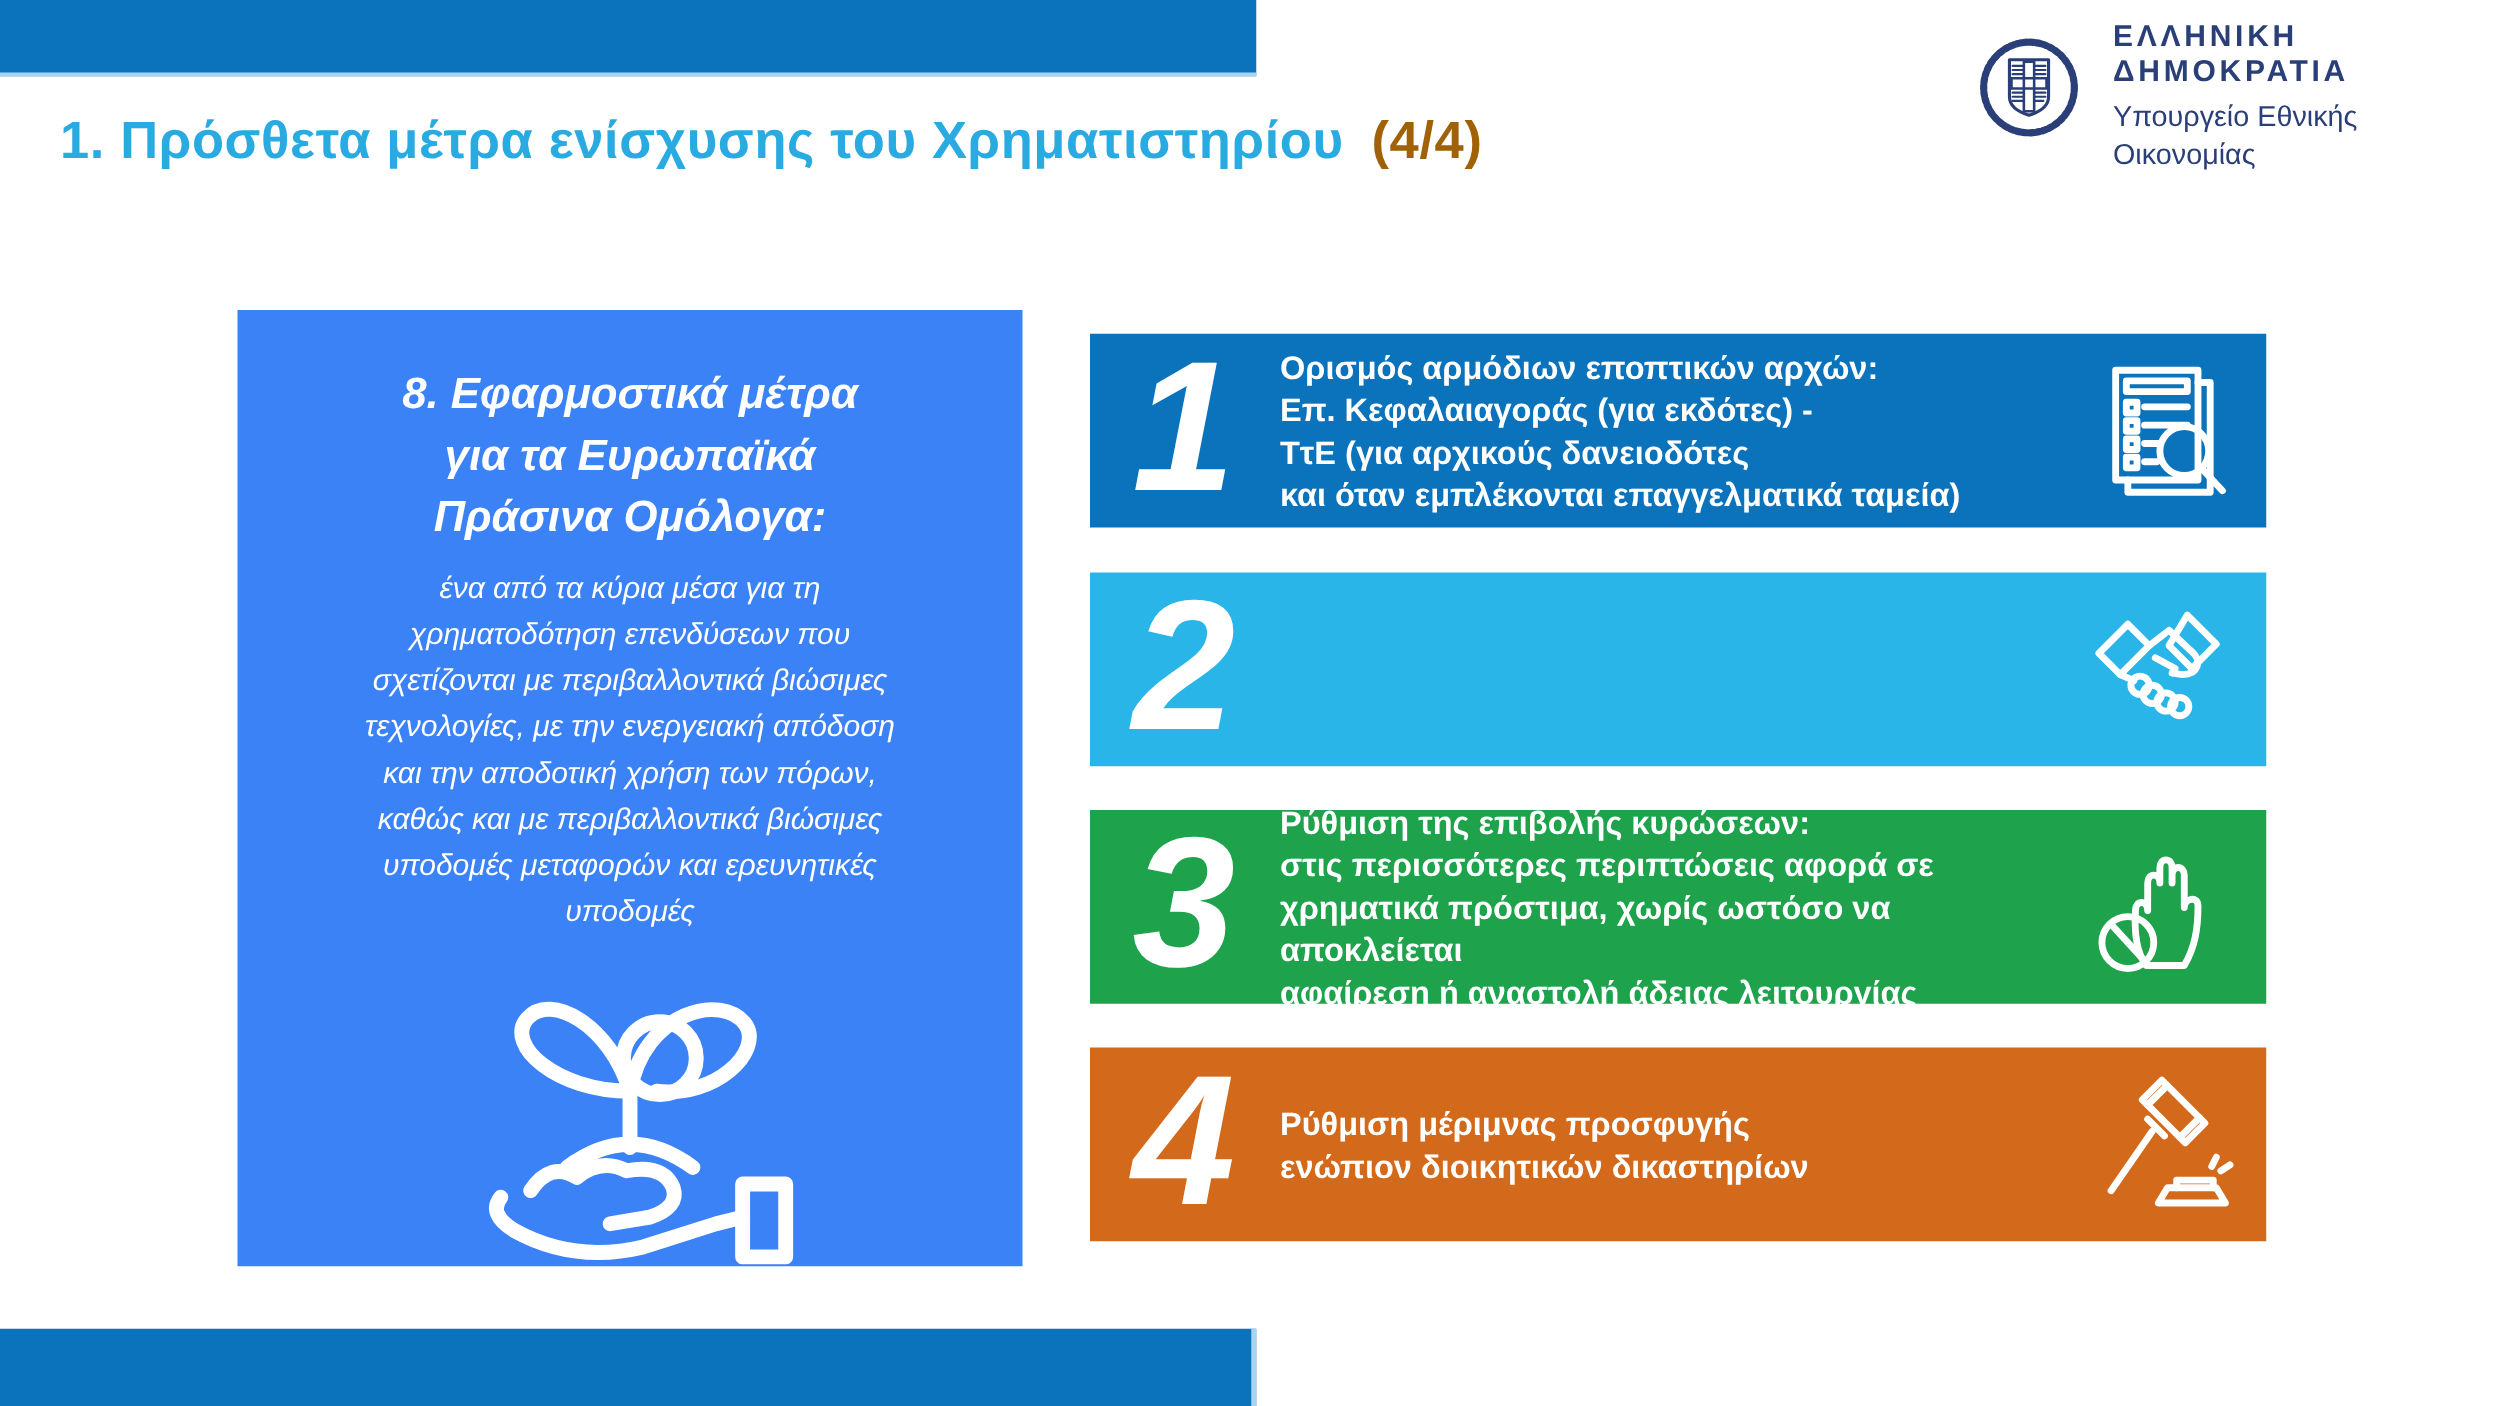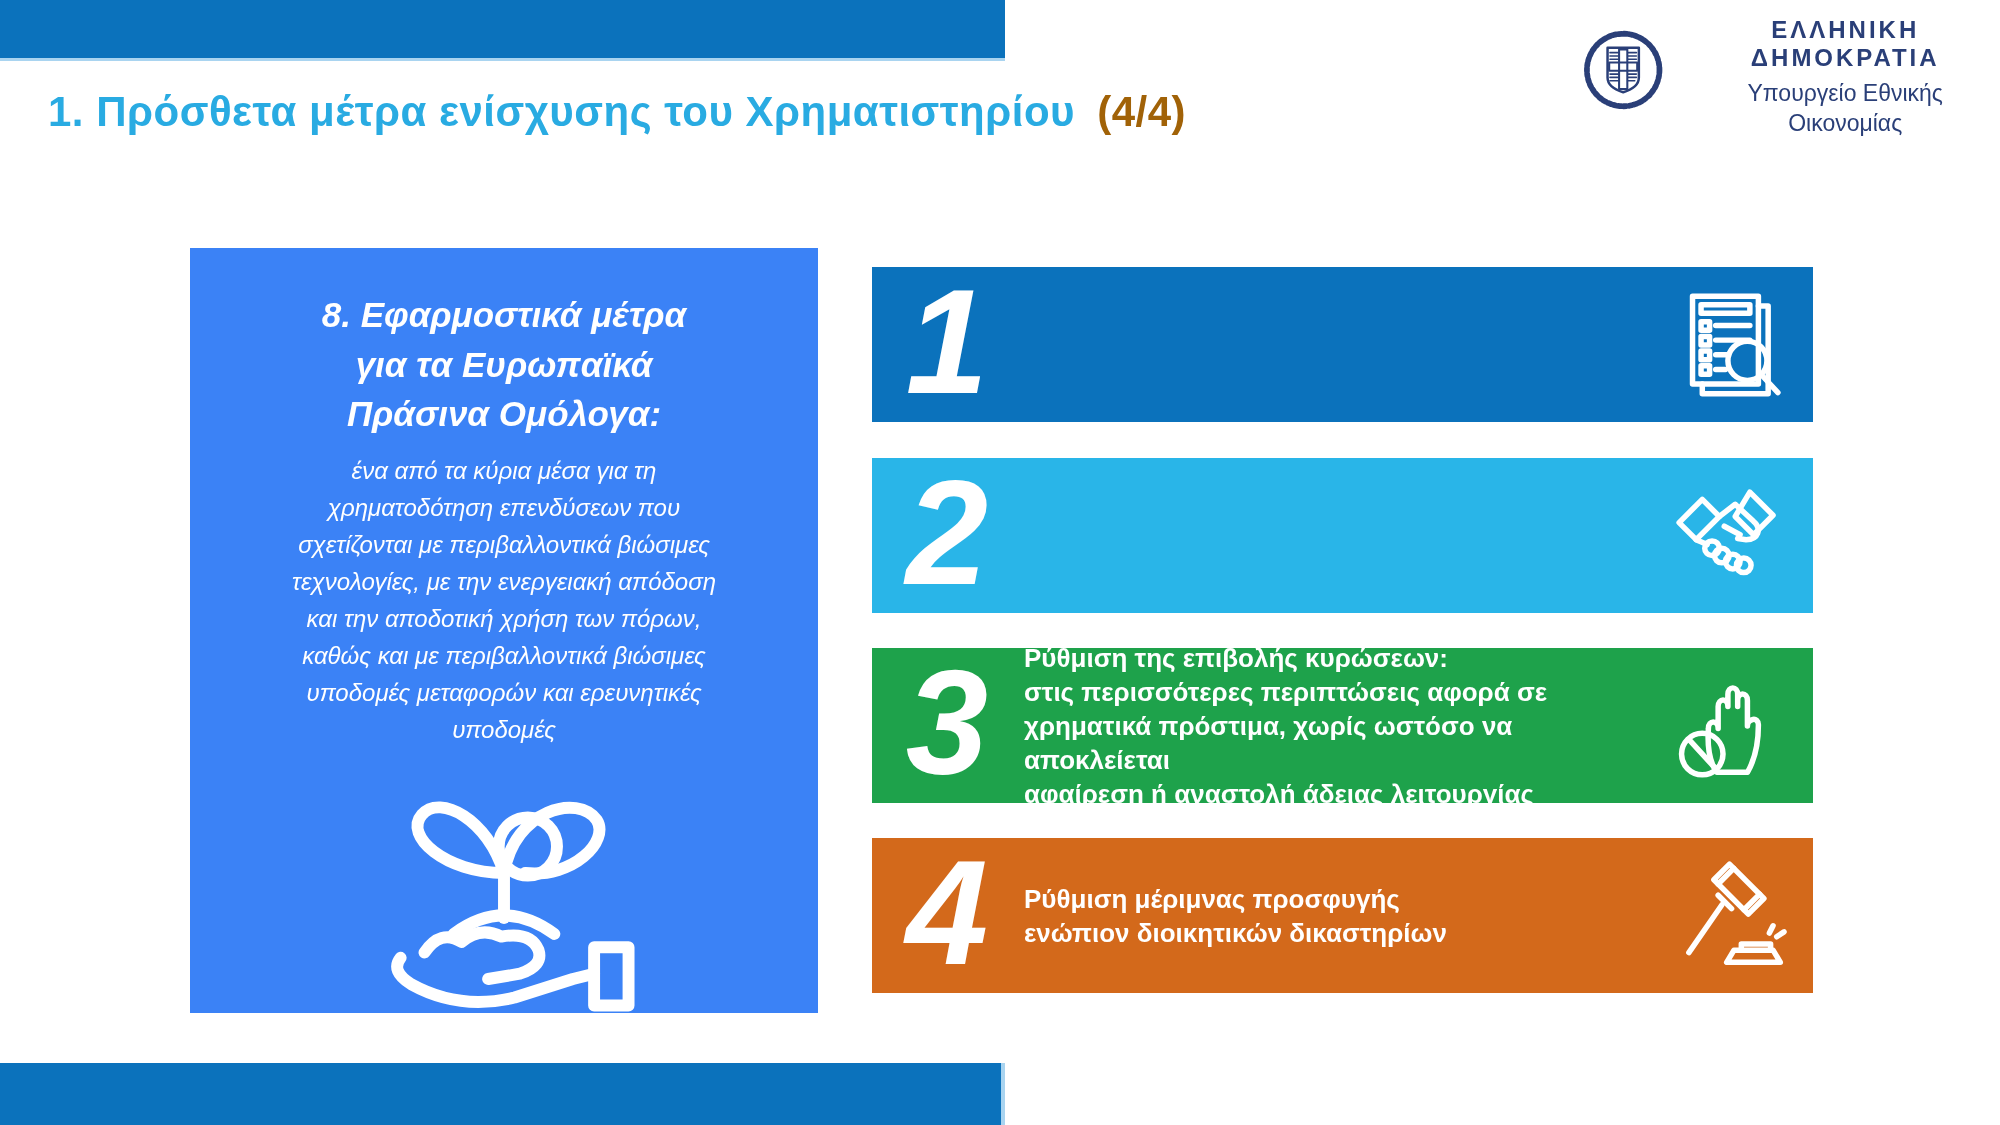--- a/index.html
+++ b/index.html
@@ -14,21 +14,21 @@
   .bottom-bar{
     position:absolute;left:0;top:1063px;width:1001px;height:62px;
     background:#0B72BC;border-right:4px solid #A9D4F0;
   }
   .page-title{
     position:absolute;left:48px;top:88px;width:1500px;
     font-size:42px;font-weight:bold;letter-spacing:0.5px;
   }
   .title-main{color:#29ABE2;}
   .title-suffix{color:#a16207;margin-left:10px;}
-  .gov-brand{position:absolute;left:1582px;top:16px;display:flex;align-items:flex-start;text-align:center;}
+  .gov-brand{position:absolute;left:1582px;top:16px;display:flex;align-items:flex-start;}
   .gov-emblem{width:92px;height:96px;margin-top:6px;}
   .gov-text{margin-left:26px;color:#2A3F78;}
   .gov-line1{font-size:24px;font-weight:bold;letter-spacing:3px;margin-bottom:6px;}
   .gov-line2,.gov-line3{font-size:23px;line-height:30px;}
   .left-panel{
     position:absolute;left:190px;top:248px;width:628px;height:765px;
     background:#3b82f6;color:#ffffff;text-align:center;
   }
   .panel-heading{
     margin:42px 30px 14px 30px;
@@ -125,20 +125,24 @@
       <line class="lineart" x1="50" y1="40" x2="50" y2="57"></line>
       <path class="lineart" d="M31 63 Q50 49 69 63"></path>
       <path class="lineart" d="M20 70 Q26 61 34 66 Q41 60 49 64 Q60 62 63 69 Q65 75 56 78 L44 80"></path>
       <path class="lineart" d="M11 72 Q7 77 15 82 Q33 92 54 87 L76 80 L84 78"></path>
       <rect class="lineart" x="84" y="68" width="13" height="22"></rect>
     </svg>
   </div>
 
   <div class="step step-1">
     <div class="step-number">1</div>
+    <div class="step-text">Ορισμός αρμόδιων εποπτικών αρχών:
+Επ. Κεφαλαιαγοράς (για εκδότες) -
+ΤτΕ (για αρχικούς δανειοδότες
+και όταν εμπλέκονται επαγγελματικά ταμεία)</div>
     <svg class="step-icon" viewBox="0 0 100 100">
       <path class="lineart" stroke-width="4" d="M70 18 h8 v72 h-54 v-8"></path>
       <rect class="lineart" stroke-width="4" x="16" y="10" width="54" height="72"></rect>
       <rect class="lineart" stroke-width="3.5" x="23" y="17" width="40" height="7"></rect>
       <g class="lineart" stroke-width="3.5">
         <rect x="23" y="31" width="7" height="7"></rect>
           <line x1="35" y1="34" x2="63" y2="34"></line>
         <rect x="23" y="43" width="7" height="7"></rect>
           <line x1="35" y1="46" x2="63" y2="46"></line>
         <rect x="23" y="55" width="7" height="7"></rect>

